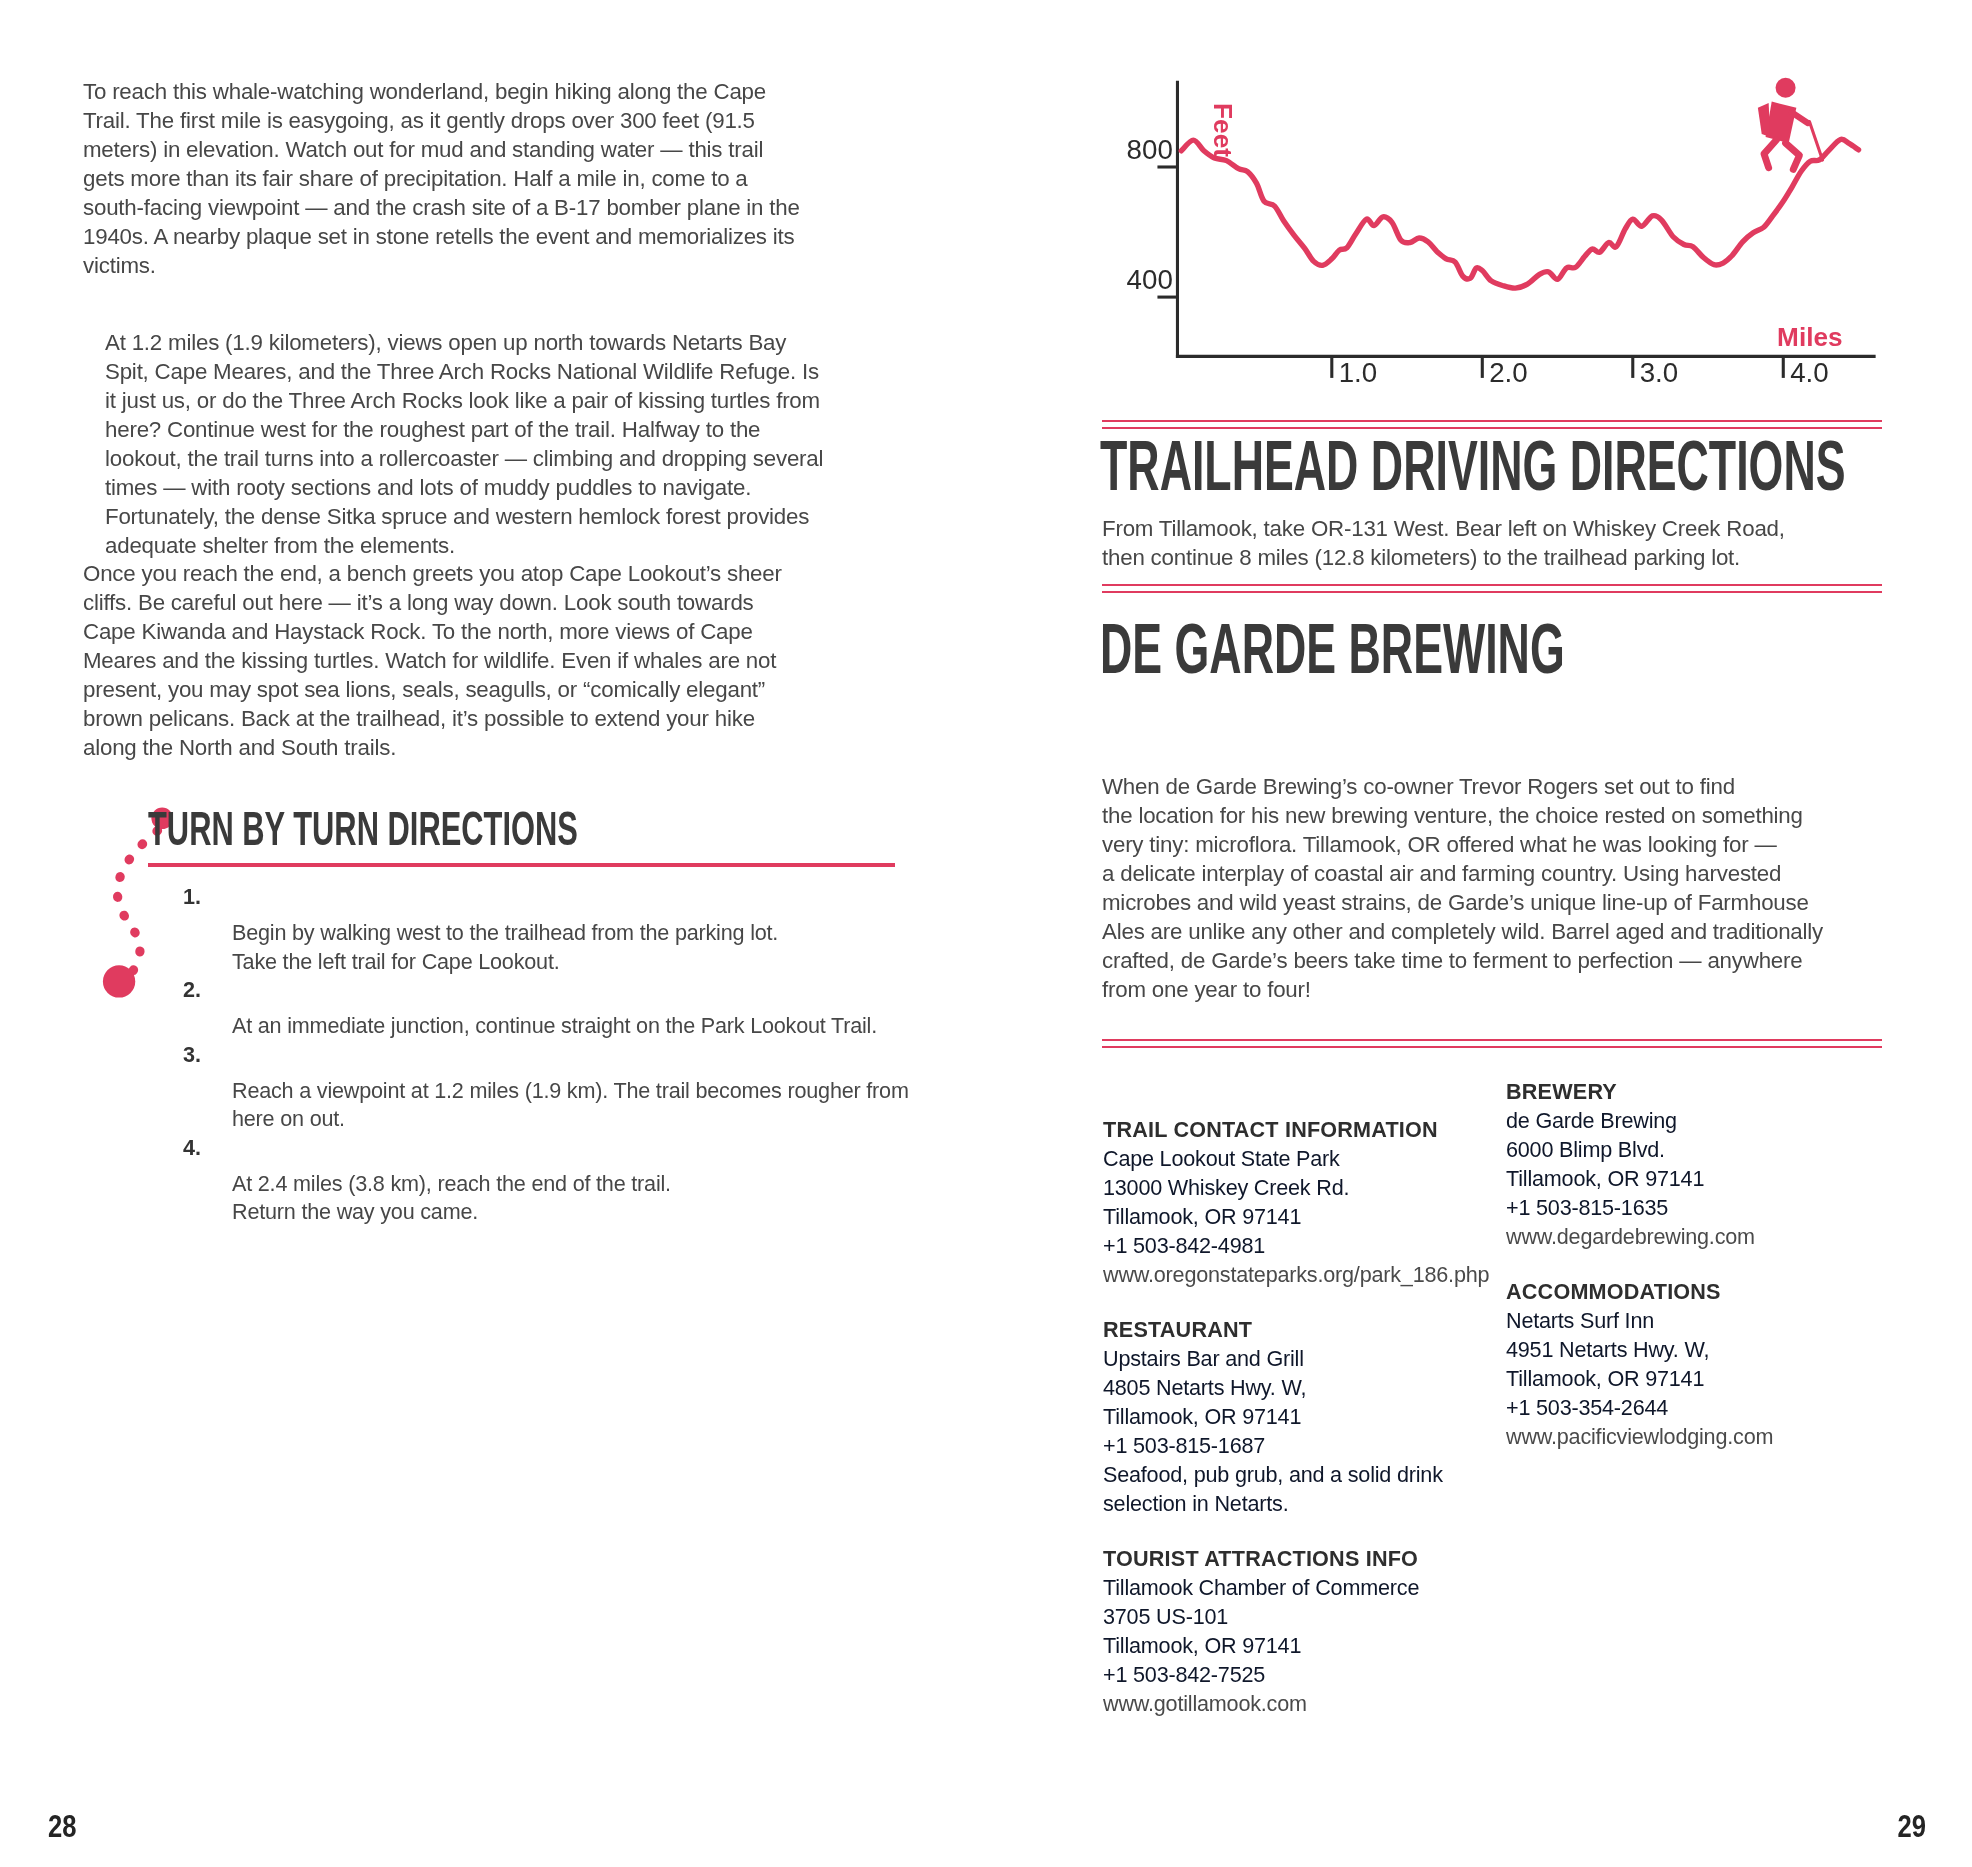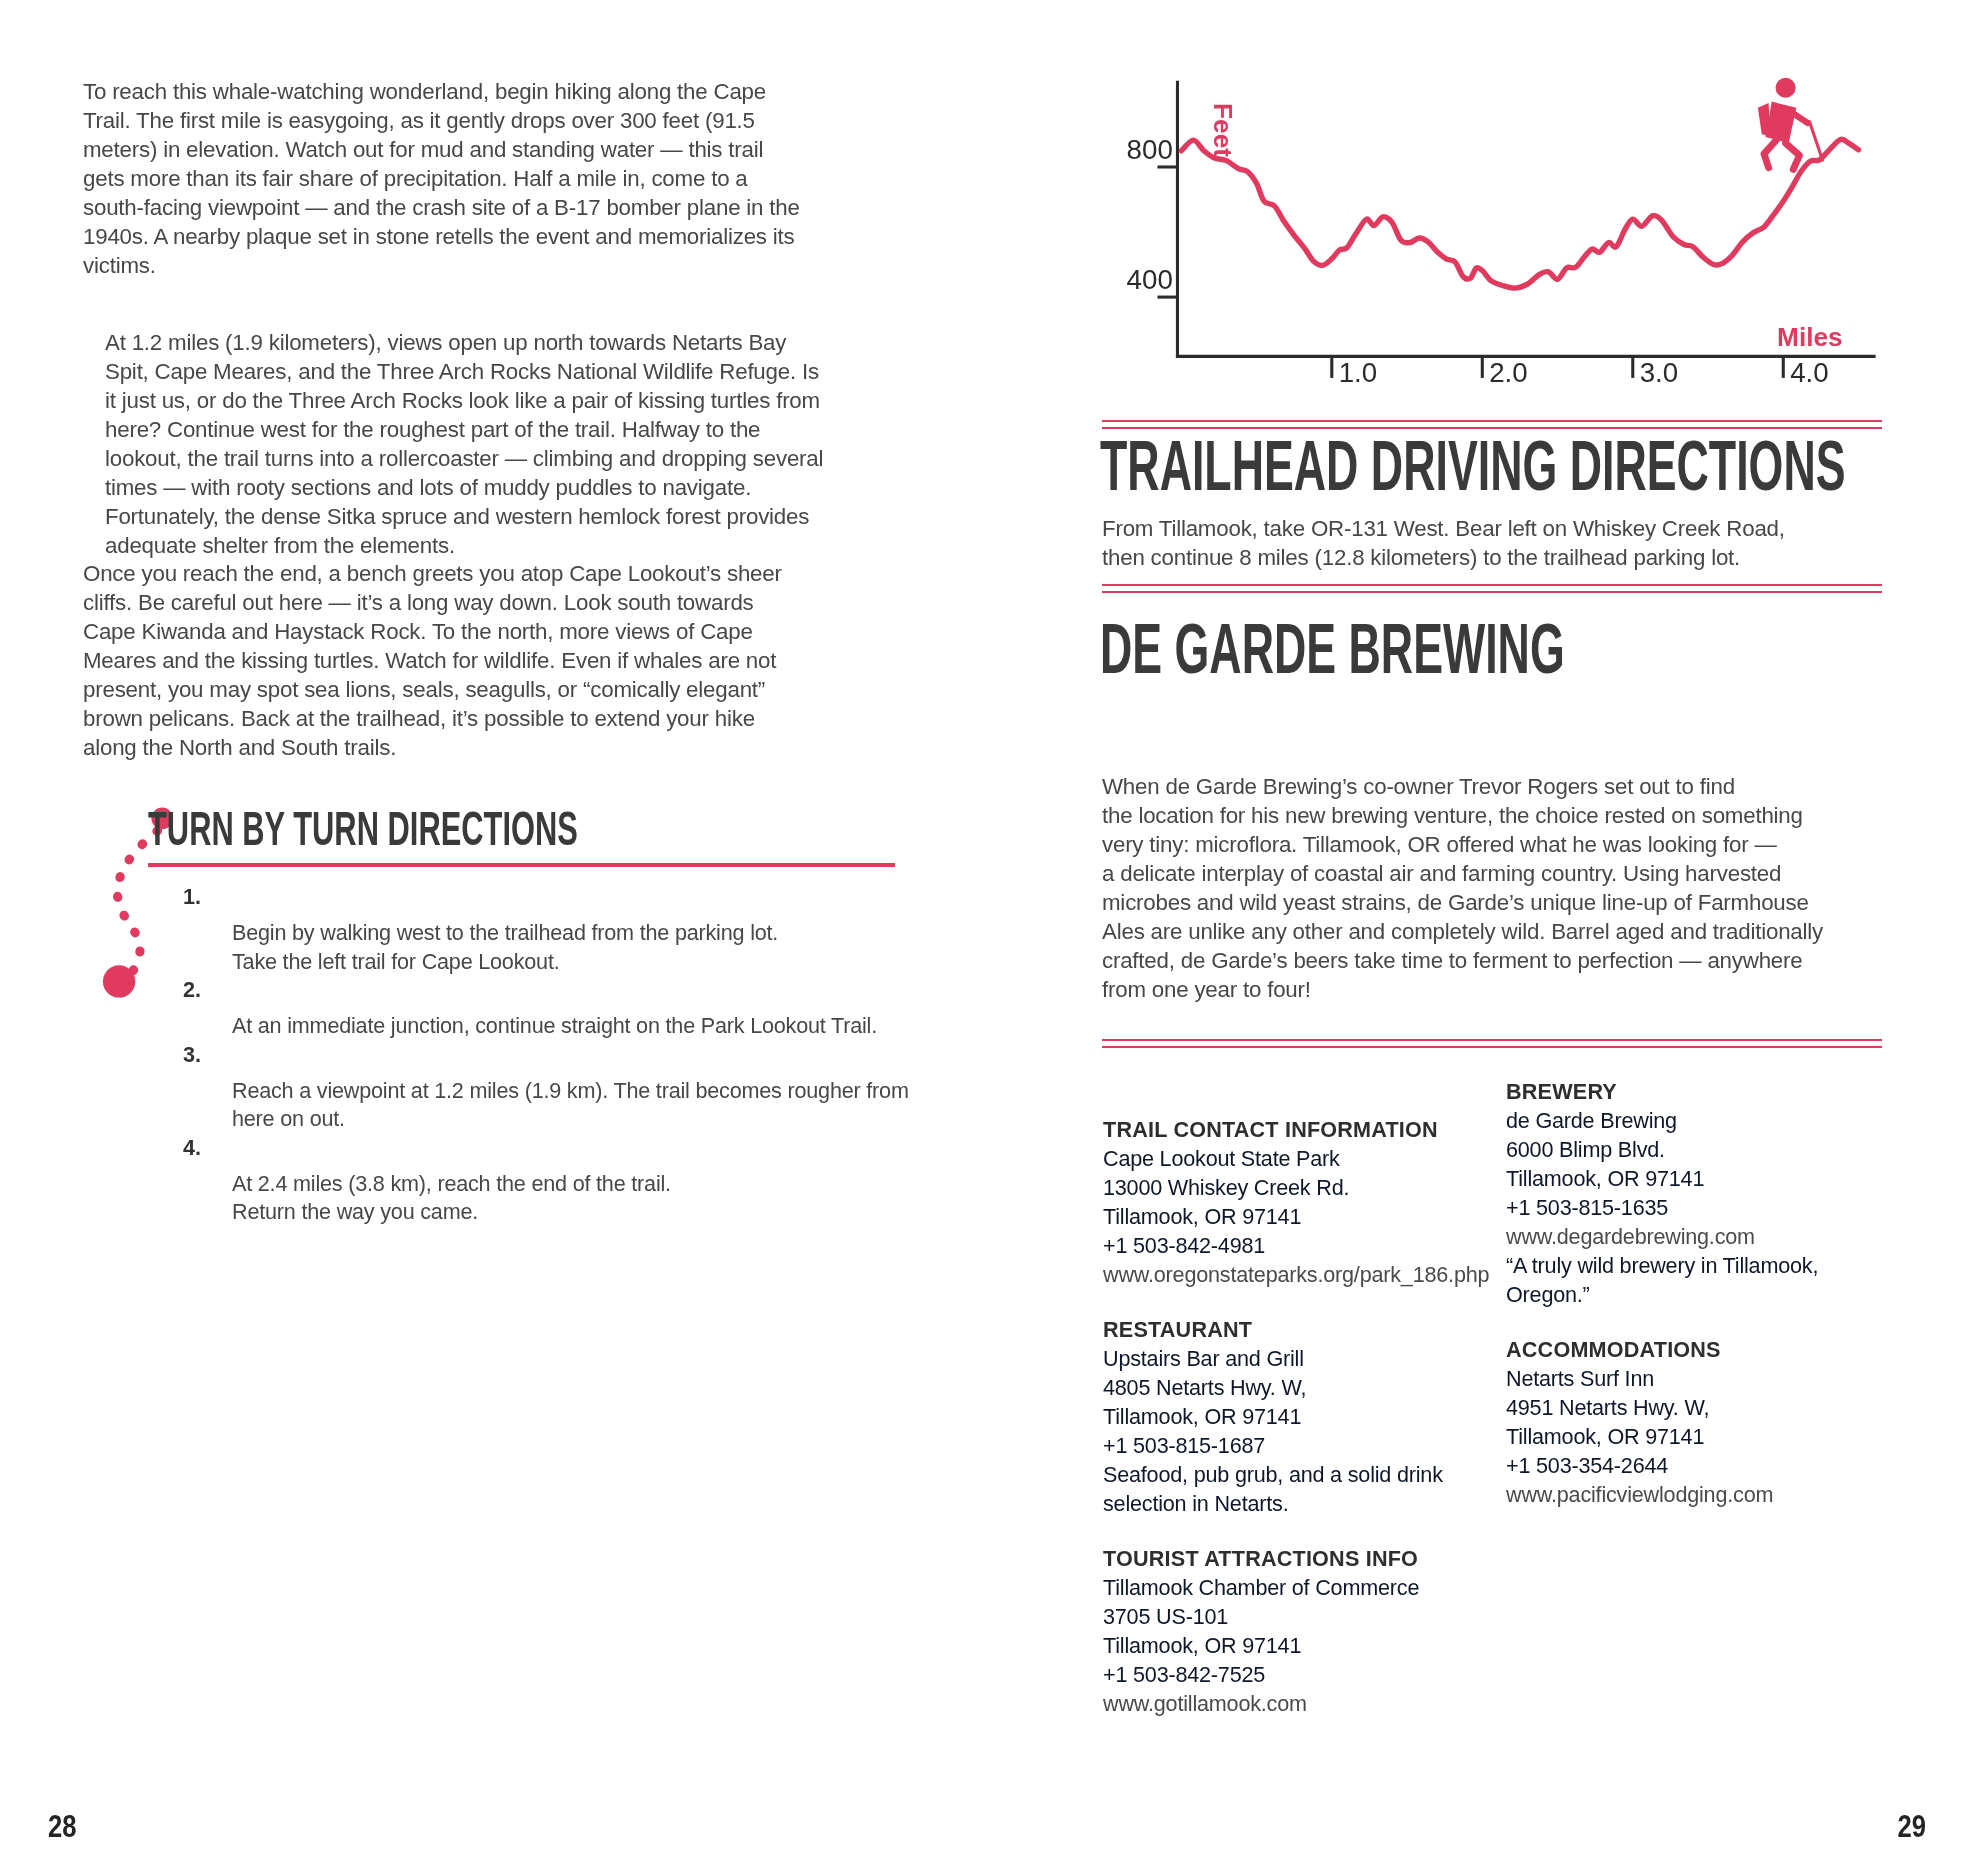--- a/index.html
+++ b/index.html
@@ -187,22 +187,20 @@
 </div>
 
 <div class="c-col" style="left:1506px;top:1077px;">
   <div class="c-sec">
     <div class="c-title">BREWERY</div>
     <div class="c-lines">de Garde Brewing
 6000 Blimp Blvd.
 Tillamook, OR 97141
 +1 503-815-1635</div>
     <div class="c-url">www.degardebrewing.com</div>
-    <div class="c-note">“A truly wild brewery in Tillamook,
-Oregon.”</div>
   </div>
   <div class="c-sec">
     <div class="c-title">ACCOMMODATIONS</div>
     <div class="c-lines">Netarts Surf Inn
 4951 Netarts Hwy. W,
 Tillamook, OR 97141
 +1 503-354-2644</div>
     <div class="c-url">www.pacificviewlodging.com</div>
   </div>
 </div>

